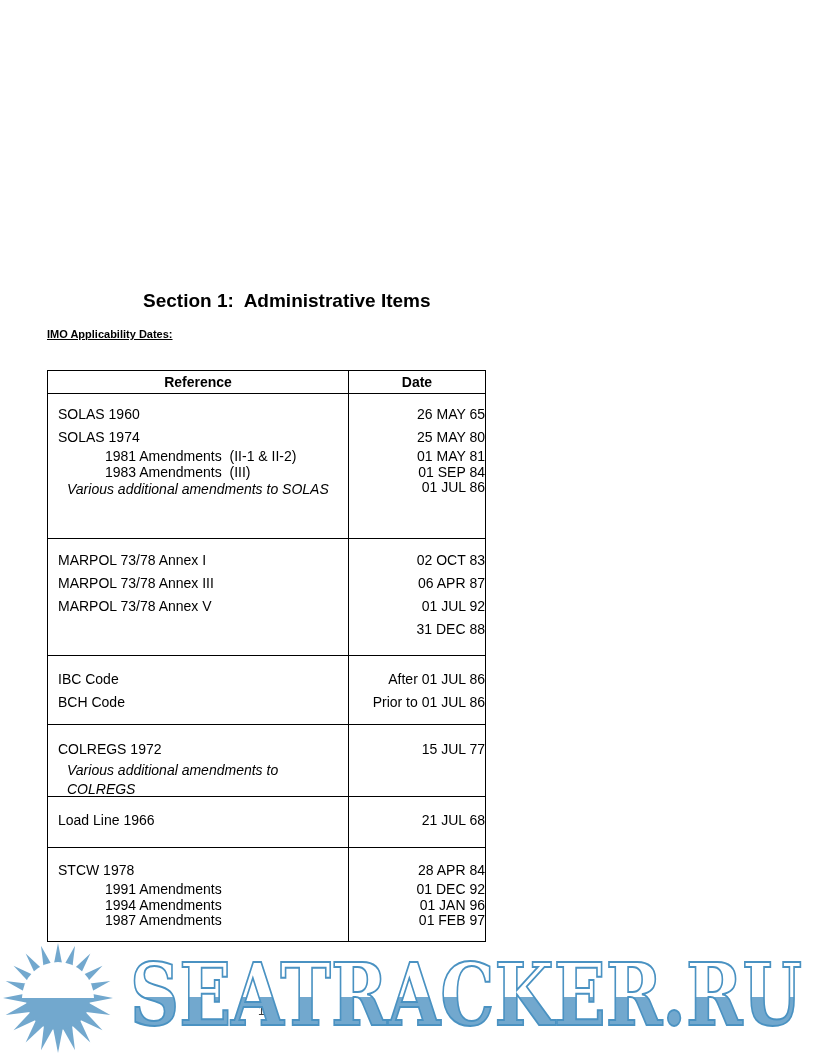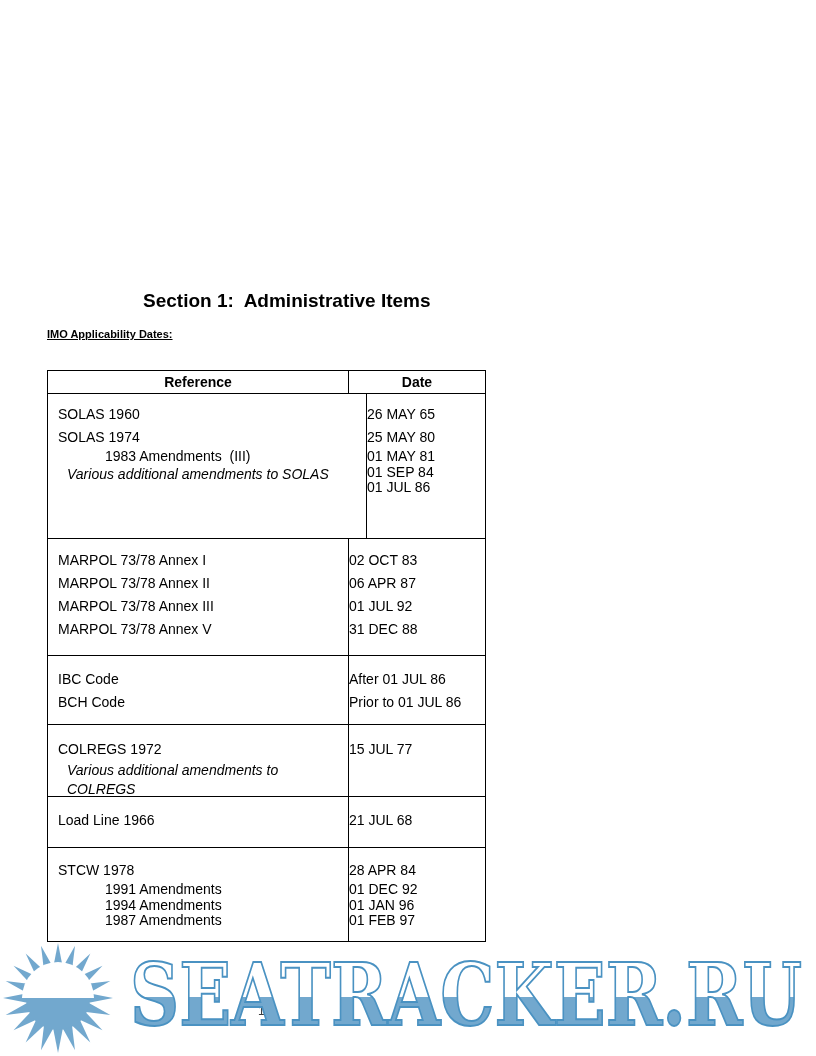--- a/index.html
+++ b/index.html
@@ -17,29 +17,29 @@
   }
   .tbl{
     position:absolute;left:47px;top:370px;width:437px;
     border:1px solid #000;font-size:14px;
   }
   .thead{display:grid;grid-template-columns:300px 137px;height:22px;font-weight:bold;}
   .thead .hcell{display:flex;align-items:center;justify-content:center;}
   .thead .hdate{border-left:1px solid #000;}
   .sec{display:grid;grid-template-columns:300px 137px;border-top:1px solid #000;}
   .refcol{padding-top:var(--pt,10px);}
-  .datecol{border-left:1px solid #000;padding-top:var(--pt,10px);text-align:left;}
+  .datecol{border-left:1px solid #000;padding-top:var(--pt,10px);text-align:right;}
   .ln{white-space:pre-wrap;overflow:visible;}
   .r-main{height:23px;line-height:23px;}
   .r-sub{height:15.5px;line-height:15.5px;}
   .r-it{height:19px;line-height:19px;font-style:italic;}
   .refcol .r-main{padding-left:10px;}
   .refcol .r-sub{padding-left:57px;}
   .refcol .r-it{padding-left:19px;}
-  .s1{height:144px;gap:18px;--pt:9px;}
+  .s1{height:144px;--pt:9px;}
   .s2{height:116px;--pt:10px;}
   .s3{height:68px;--pt:12px;}
   .s4{height:71px;--pt:13px;}
   .s5{height:50px;--pt:12px;}
   .s6{height:93px;--pt:11px;}
   .page-number{
     position:absolute;left:258px;top:1004px;font-size:12px;color:#3c3c3c;z-index:1;
   }
   .wm-sun{position:absolute;left:1px;top:941px;z-index:2;}
   .wm-text{position:absolute;left:126px;top:960px;z-index:2;}
@@ -54,37 +54,37 @@
 <div class="tbl">
   <div class="thead">
     <div class="hcell">Reference</div>
     <div class="hcell hdate">Date</div>
   </div>
 
   <div class="sec s1">
     <div class="refcol">
       <div class="ln r-main">SOLAS 1960</div>
       <div class="ln r-main">SOLAS 1974</div>
+      <div class="ln r-sub">1981 Amendments  (II-1 &amp; II-2)</div>
       <div class="ln r-sub">1983 Amendments  (III)</div>
       <div class="ln r-it">Various additional amendments to SOLAS</div>
     </div>
     <div class="datecol">
       <div class="ln r-main">26 MAY 65</div>
       <div class="ln r-main">25 MAY 80</div>
       <div class="ln r-sub">01 MAY 81</div>
       <div class="ln r-sub">01 SEP 84</div>
       <div class="ln r-sub">01 JUL 86</div>
       <div class="ln r-it"></div>
     </div>
   </div>
 
   <div class="sec s2">
     <div class="refcol">
       <div class="ln r-main">MARPOL 73/78 Annex I</div>
-      <div class="ln r-main">MARPOL 73/78 Annex II</div>
       <div class="ln r-main">MARPOL 73/78 Annex III</div>
       <div class="ln r-main">MARPOL 73/78 Annex V</div>
     </div>
     <div class="datecol">
       <div class="ln r-main">02 OCT 83</div>
       <div class="ln r-main">06 APR 87</div>
       <div class="ln r-main">01 JUL 92</div>
       <div class="ln r-main">31 DEC 88</div>
     </div>
   </div>

